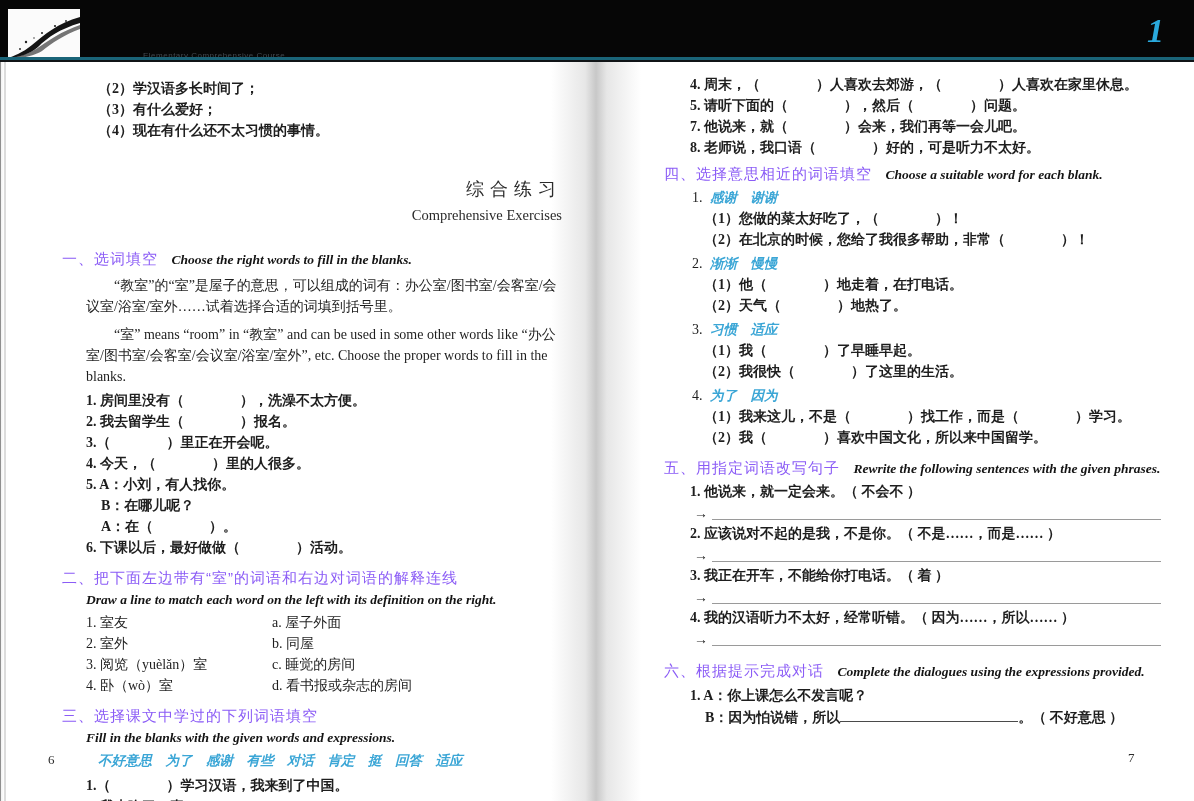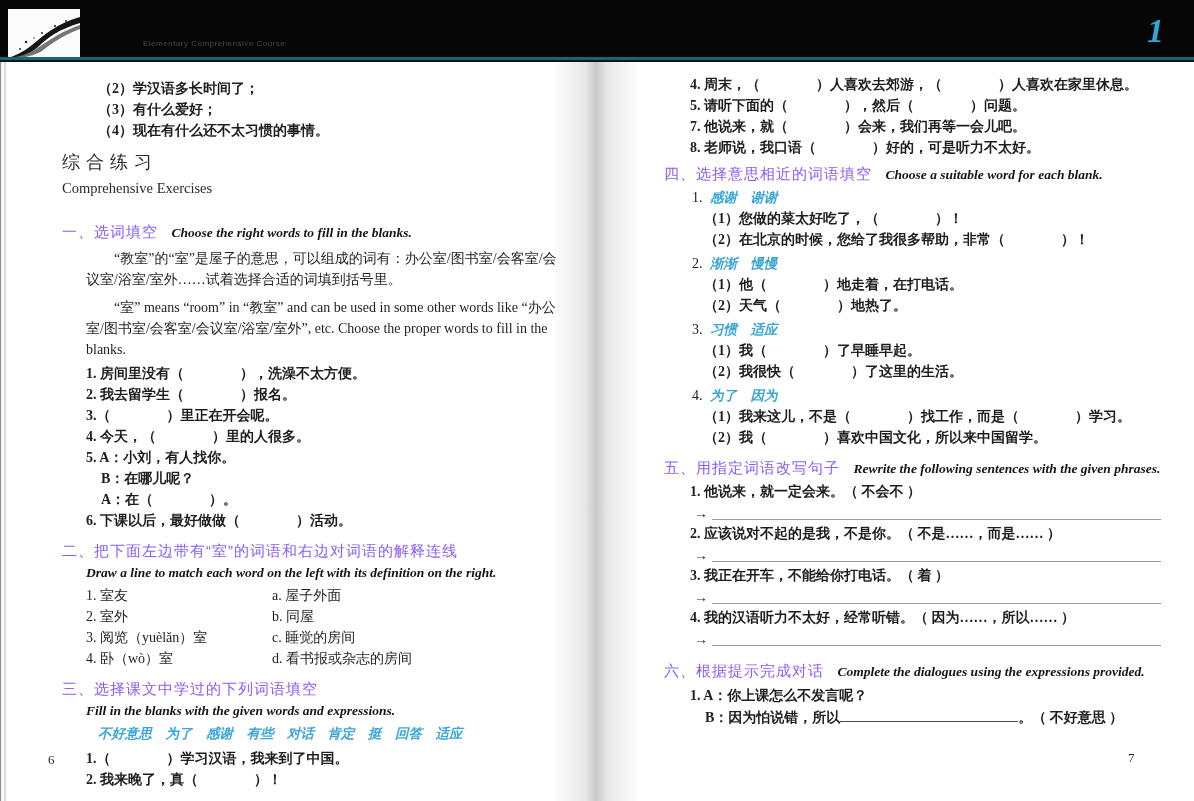--- a/index.html
+++ b/index.html
@@ -11,21 +11,21 @@
   }
   
   .header { position:absolute; top:0; left:0; width:1194px; height:57px; background:#060606; }
   .header-teal-line { position:absolute; top:57px; left:0; width:1194px; height:3px; background:#1a6478; }
   .header-dark-line { position:absolute; top:60px; left:0; width:1194px; height:2px; background:#101417; }
   .thumb {
     position:absolute; left:8px; top:9px; width:72px; height:49px;
     background:#fdfdfd; overflow:hidden; box-shadow:0 0 0 1px #1c1c1c inset;
   }
   .brand {
-    position:absolute; left:143px; top:39px;
+    position:absolute; left:143px; top:51px;
     font-family:"Liberation Sans","DejaVu Sans",sans-serif;
     font-size:8px; letter-spacing:0.5px; color:#434a51;
   }
   .lesson-num {
     position:absolute; right:30px; top:12px;
     font-family:"Liberation Serif","DejaVu Serif",serif;
     font-style:italic; font-weight:bold; font-size:34px; color:#2aa9dc;
   }
   
   .left-edge {
@@ -34,21 +34,21 @@
   }
   .spine {
     position:absolute; left:551px; top:62px; width:90px; height:739px; pointer-events:none;
     background:linear-gradient(to right, rgba(120,120,120,0) 0%, rgba(120,120,120,0.18) 38%, rgba(110,110,110,0.38) 50%, rgba(120,120,120,0.18) 62%, rgba(120,120,120,0) 100%);
   }
   
   .page-left  { position:absolute; left:62px;  top:62px; width:500px; }
   .page-right { position:absolute; left:664px; top:62px; width:497px; }
   .line { margin:0 0 7px 0; line-height:14px; white-space:nowrap;font-weight:bold; }
   .intro { padding-top:20px; margin-left:36px; }
-  .title-block { margin-top:12px; text-align:left; }
+  .title-block { margin-top:39px; text-align:right; }
   .title-zh { font-size:18px; letter-spacing:6px; color:#2b2b2b; }
   .title-en { font-size:14.5px; margin-top:6px; color:#2b2b2b; }
   .sec-head { margin-top:0; line-height:17px; white-space:nowrap; }
   .zh-head {
     font-family:"Liberation Sans","DejaVu Sans",sans-serif;
     font-size:15px; color:#8b5cf6; letter-spacing:1px;
   }
   .en-head {
     font-family:"Liberation Serif","DejaVu Serif",serif;
     font-weight:bold; font-style:italic; font-size:13.5px; color:#141414; margin-left:10px;

